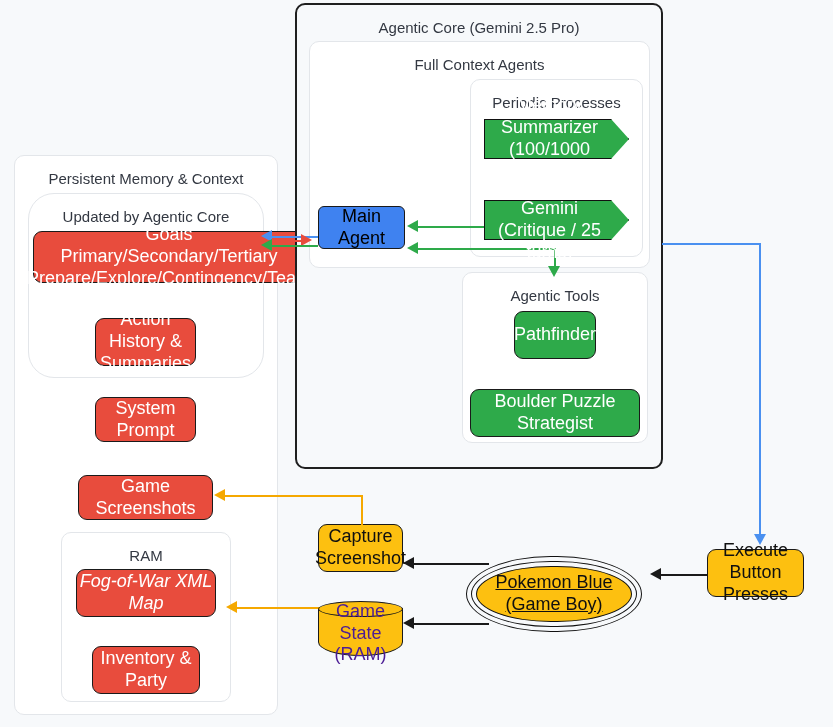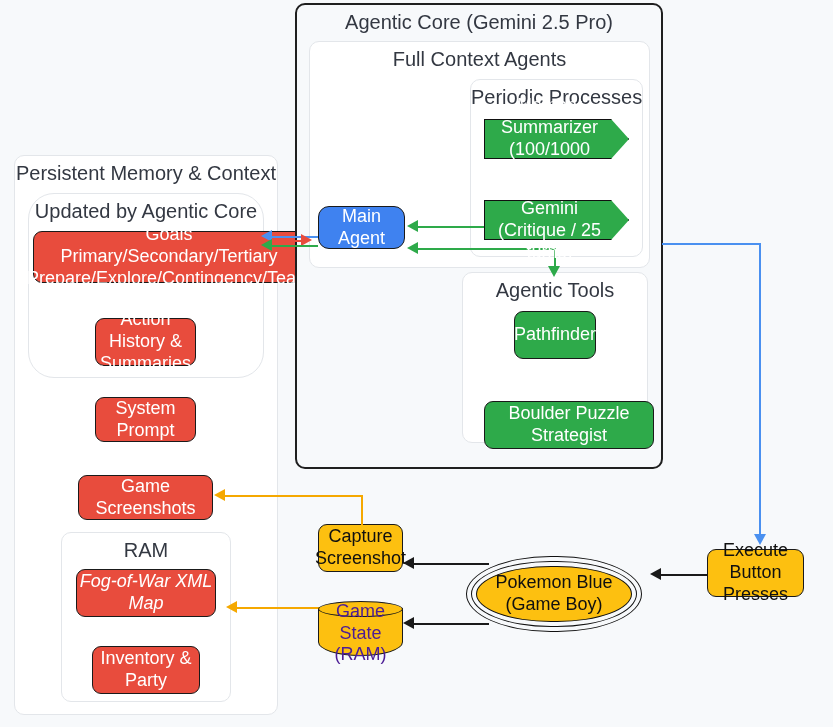--- a/index.html
+++ b/index.html
@@ -21,46 +21,46 @@
     position: absolute;
     box-sizing: border-box;
     border-radius: 10px;
     background: #ffffff;
   }
   .cluster.dark   { border: 2px solid #1f1f1f; background: #f7f9fb; }
   .cluster.light  { border: 1px solid #e3e6ea; background: #ffffff; }
 
   .cluster-title {
     position: absolute;
-    top: 6px;
+    top: 14px;
     left: 0;
     right: 0;
     text-align: center;
-    font-size: 20px;
+    font-size: 15px;
     color: #333842;
     white-space: nowrap;
   }
 
   
   .node {
     position: absolute;
     box-sizing: border-box;
     display: flex;
     align-items: center;
     justify-content: center;
     text-align: center;
     font-size: 18px;
     line-height: 1.22;
     border: 1.6px solid #1a1a1a;
     border-radius: 9px;
     white-space: pre-line;
   }
   .node.red   { background: #e84c3d; color: #ffffff; }
   .node.green { background: #2eaa4a; color: #ffffff; }
-  .node.blue  { background: #3f82f0; color: #ffffff; border-radius: 11px; }
+  .node.blue  { background: #3f82f0; color: #000000; border-radius: 6px; }
   .node.amber { background: #fdc010; color: #101010; }
 
   
   .node.pent {
     border: none;
     border-radius: 0;
     background: transparent;
     color: #ffffff;
     padding: 0;
   }
@@ -113,21 +113,21 @@
   .node.hexo { border: none; background: transparent; border-radius: 0; color: #101010; }
   .node.hexo .hx {
     position: absolute;
     border: 1.6px solid #111111;
     background: transparent;
     border-radius: 48% / 50%;
   }
   .node.hexo .hx1 { inset: 0; }
   .node.hexo .hx2 { inset: 5px; }
   .node.hexo .hx3 { inset: 10px; background: #fdc010; }
-  .node.hexo .hex-label { position: relative; z-index: 4; width: 100%; }
+  .node.hexo .hex-label { position: relative; z-index: 4; width: 100%; text-decoration: underline; }
 
   
   .edge { position: absolute; }
   .h-line { position: absolute; height: 0; border-top-width: 2px; border-top-style: solid; }
   .v-line { position: absolute; width: 0; border-left-width: 2px; border-left-style: solid; }
 
   .arrow-head { position: absolute; width: 0; height: 0; }
   .ah-left  { border-top: 6px solid transparent; border-bottom: 6px solid transparent; border-right-width: 11px; border-right-style: solid; }
   .ah-right { border-top: 6px solid transparent; border-bottom: 6px solid transparent; border-left-width: 11px; border-left-style: solid; }
   .ah-down  { border-left: 6px solid transparent; border-right: 6px solid transparent; border-top-width: 11px; border-top-style: solid; }
@@ -202,21 +202,21 @@
   </div>
 
   <div class="node blue" style="left:318px; top:206px; width:87px; height:43px;">Main Agent</div>
 
   <div class="cluster light" style="left:462px; top:272px; width:186px; height:171px;">
     <div class="cluster-title">Agentic Tools</div>
   </div>
 
   <div class="node green" style="left:514px; top:311px; width:82px; height:48px;">Pathfinder</div>
 
-  <div class="node green" style="left:484px; top:389px; width:170px; height:48px;margin-top:12px;">Boulder Puzzle Strategist</div>
+  <div class="node green" style="left:470px; top:389px; width:170px; height:48px;">Boulder Puzzle Strategist</div>
 
 
   <div class="node amber" style="left:318px; top:524px; width:85px; height:48px;">Capture
 Screenshot</div>
 
   <div class="node amber cyl" style="left:318px; top:601px; width:85px; height:55px;">
     <div class="cyl-body"></div>
     <div class="cyl-top"></div>
     <div class="cyl-label">Game State
 (RAM)</div>

